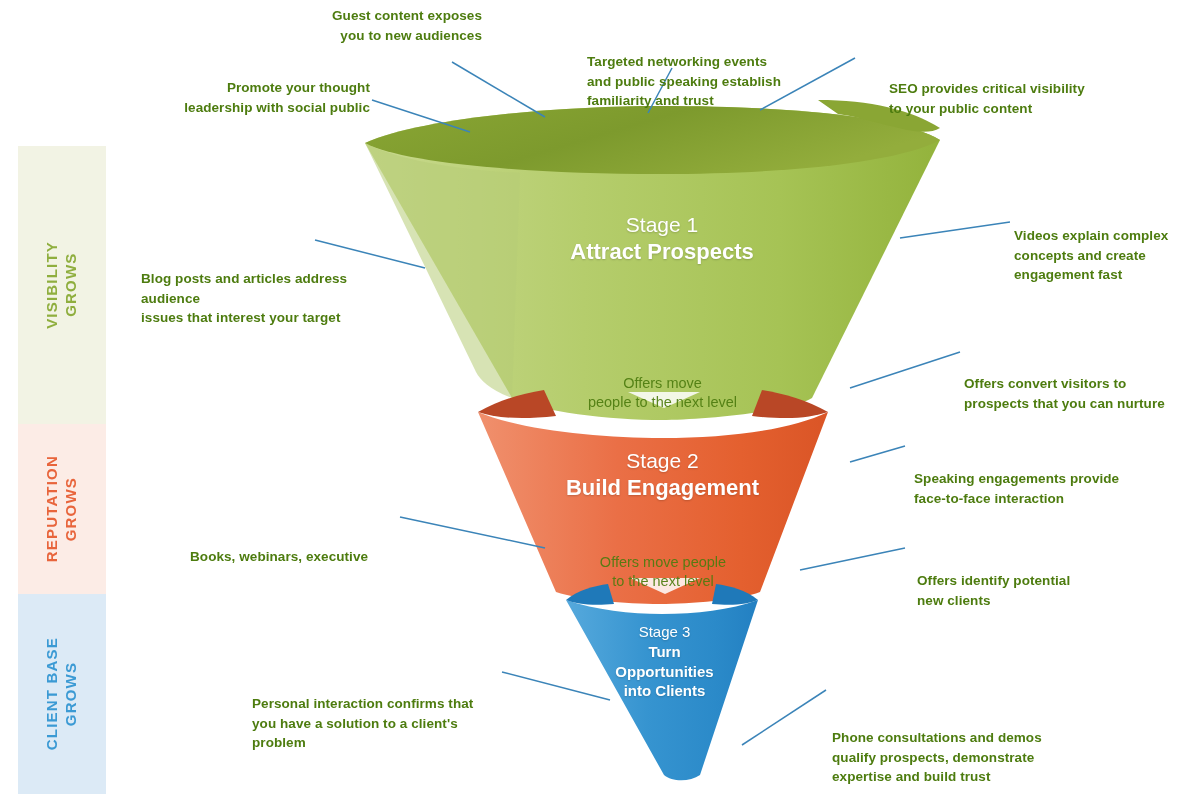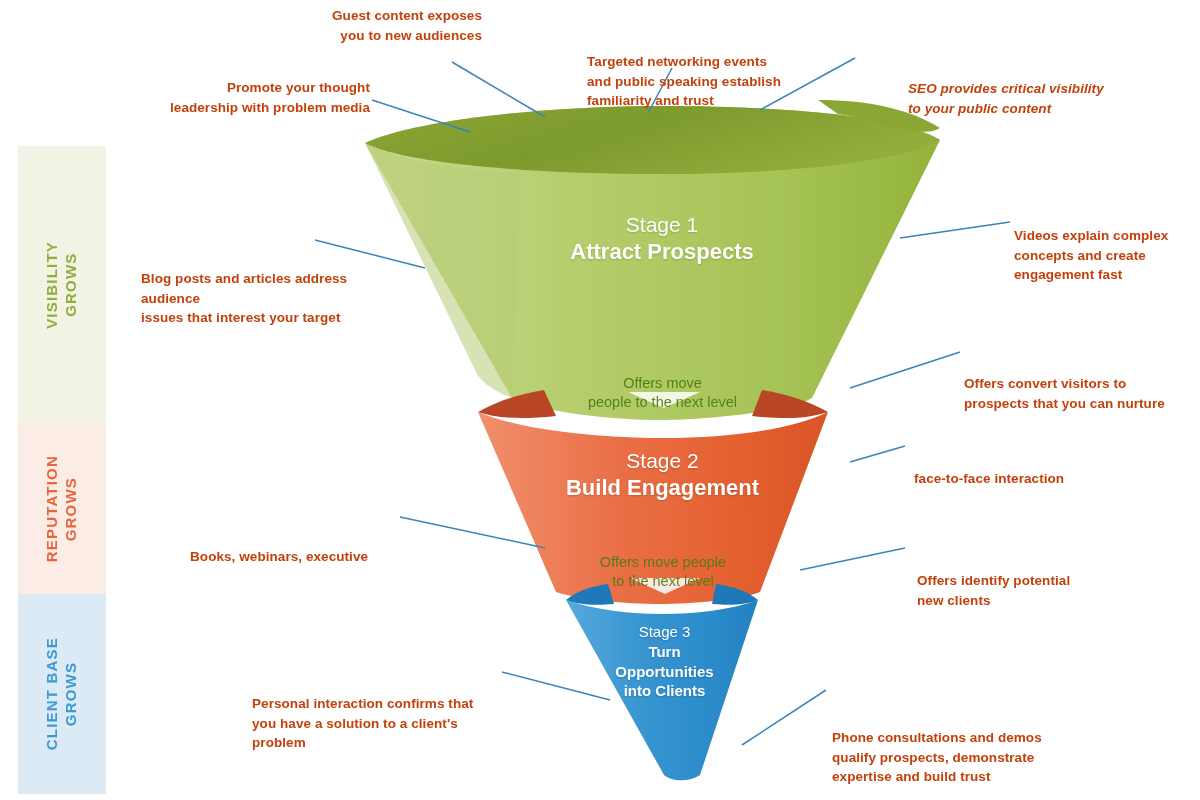--- a/index.html
+++ b/index.html
@@ -11,21 +11,21 @@
     position:absolute;left:0;top:0;width:100%;height:100%;
     display:flex;align-items:center;justify-content:center;
     font-weight:bold;letter-spacing:.08em;font-size:15px;line-height:1.25;
     text-align:center;
   }
   .band-label span{
     writing-mode:vertical-rl;transform:rotate(180deg);
     display:block;text-align:center;
   }
 
-  .callout{position:absolute;color:#c2410c;font-size:13.5px;line-height:1.45;
+  .callout{position:absolute;color:#4d7c0f;font-size:13.5px;line-height:1.45;
            font-weight:600;letter-spacing:.005em;}
   .callout.r{text-align:right;}
   .callout.l{text-align:left;margin-top:44px;}
 
   svg.overlay{position:absolute;left:0;top:0;width:1200px;height:800px;pointer-events:none;}
 
   .fnl-text{position:absolute;text-align:center;color:#fff;
             text-shadow:0 1px 2px rgba(0,0,0,.18);}
   .fnl-stage{font-size:21px;font-weight:400;line-height:1.25;}
   .fnl-title{font-size:22px;font-weight:bold;line-height:1.3;}
@@ -164,35 +164,35 @@
       <line x1="905" y1="446" x2="850" y2="462"></line>
       <line x1="400" y1="517" x2="545" y2="548"></line>
       <line x1="905" y1="548" x2="800" y2="570"></line>
       <line x1="502" y1="672" x2="610" y2="700"></line>
       <line x1="826" y1="690" x2="742" y2="745"></line>
     </g>
   </svg>
 
   <div class="callout r" style="left:140px;top:78px;width:230px;">
     <div>Promote your thought</div>
-    <div>leadership with problem media</div>
+    <div>leadership with social public</div>
   </div>
 
   <div class="callout r" style="left:250px;top:6px;width:232px;">
     <div>Guest content exposes</div>
     <div>you to new audiences</div>
   </div>
 
   <div class="callout l" style="left:587px;top:8px;width:230px;">
     <div>Targeted networking events</div>
     <div>and public speaking establish</div>
     <div>familiarity and trust</div>
   </div>
 
-  <div class="callout l" style="left:908px;top:35px;width:240px;font-style:italic;">
+  <div class="callout l" style="left:889px;top:35px;width:240px;">
     <div>SEO provides critical visibility</div>
     <div>to your public content</div>
   </div>
 
   <div class="callout l" style="left:141px;top:225px;width:245px;">
     <div>Blog posts  and articles address</div>
     <div>audience</div>
     <div>issues that interest your target</div>
   </div>
 
@@ -201,20 +201,21 @@
     <div>concepts and create</div>
     <div>engagement fast</div>
   </div>
 
   <div class="callout l" style="left:964px;top:330px;width:240px;">
     <div>Offers convert visitors to</div>
     <div>prospects that you can nurture</div>
   </div>
 
   <div class="callout l" style="left:914px;top:425px;width:250px;">
+    <div>Speaking engagements provide</div>
     <div>face-to-face interaction</div>
   </div>
 
   <div class="callout l" style="left:190px;top:503px;width:240px;">
     <div>Books, webinars, executive</div>
   </div>
 
   <div class="callout l" style="left:917px;top:527px;width:220px;">
     <div>Offers identify potential</div>
     <div>new clients</div>

